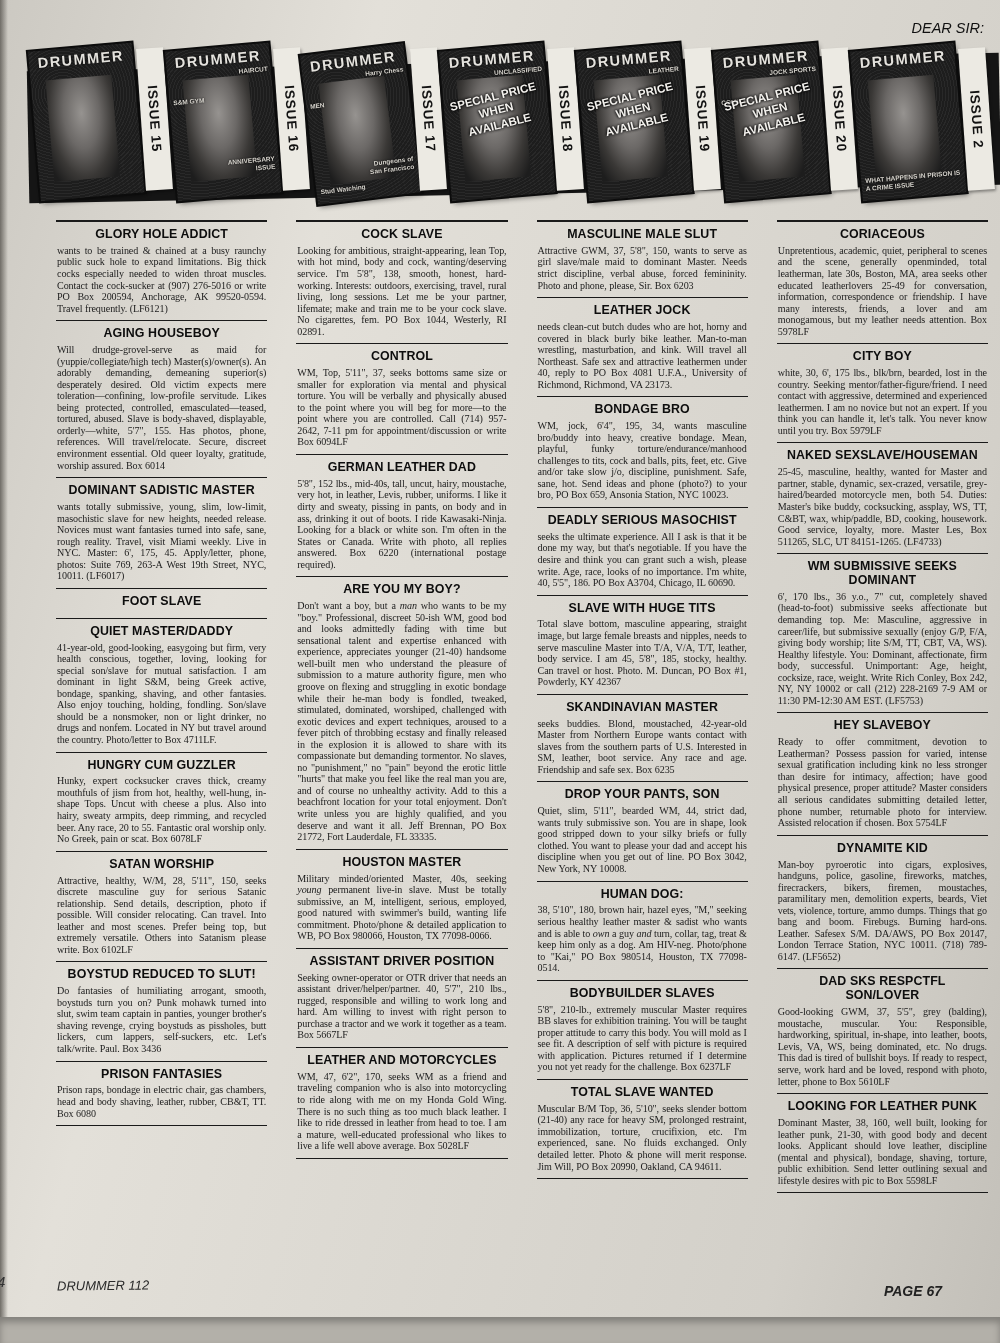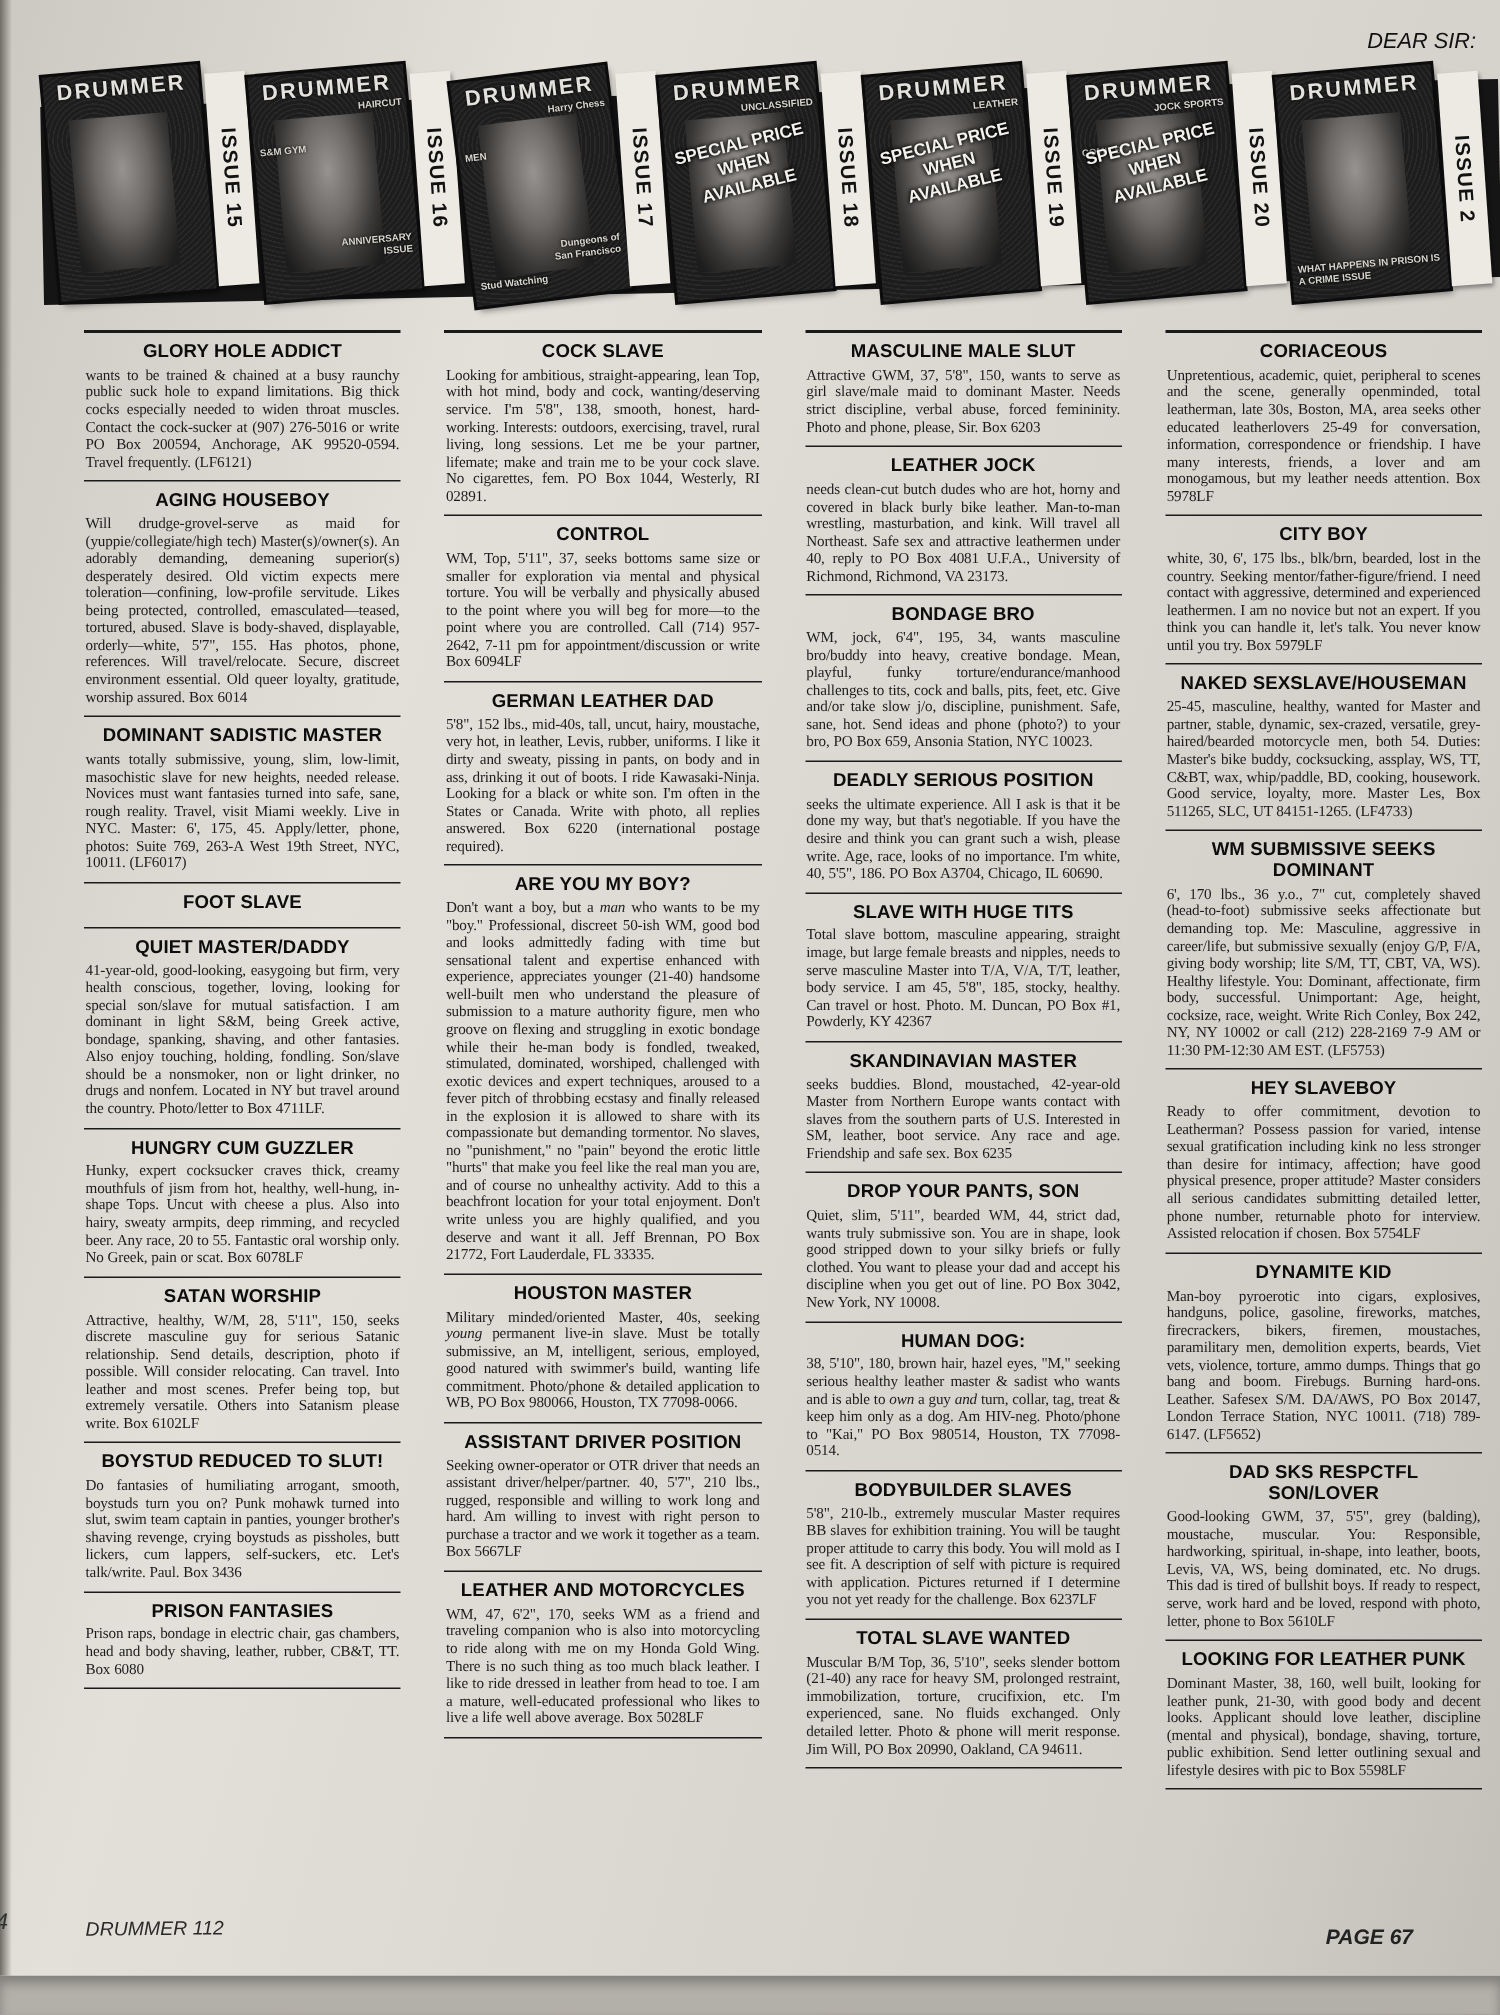--- a/index.html
+++ b/index.html
@@ -193,21 +193,21 @@
         </div>
         <div class="ad">
           <h3 class="ad-title">LEATHER JOCK</h3>
           <p class="ad-body">needs clean-cut butch dudes who are hot, horny and covered in black burly bike leather. Man-to-man wrestling, masturbation, and kink. Will travel all Northeast. Safe sex and attractive leathermen under 40, reply to PO Box 4081 U.F.A., University of Richmond, Richmond, VA 23173.</p>
         </div>
         <div class="ad">
           <h3 class="ad-title">BONDAGE BRO</h3>
           <p class="ad-body">WM, jock, 6'4", 195, 34, wants masculine bro/buddy into heavy, creative bondage. Mean, playful, funky torture/endurance/manhood challenges to tits, cock and balls, pits, feet, etc. Give and/or take slow j/o, discipline, punishment. Safe, sane, hot. Send ideas and phone (photo?) to your bro, PO Box 659, Ansonia Station, NYC 10023.</p>
         </div>
         <div class="ad">
-          <h3 class="ad-title">DEADLY SERIOUS POSITION</h3>
+          <h3 class="ad-title">DEADLY SERIOUS MASOCHIST</h3>
           <p class="ad-body">seeks the ultimate experience. All I ask is that it be done my way, but that's negotiable. If you have the desire and think you can grant such a wish, please write. Age, race, looks of no importance. I'm white, 40, 5'5", 186. PO Box A3704, Chicago, IL 60690.</p>
         </div>
         <div class="ad">
           <h3 class="ad-title">SLAVE WITH HUGE TITS</h3>
           <p class="ad-body">Total slave bottom, masculine appearing, straight image, but large female breasts and nipples, needs to serve masculine Master into T/A, V/A, T/T, leather, body service. I am 45, 5'8", 185, stocky, healthy. Can travel or host. Photo. M. Duncan, PO Box #1, Powderly, KY 42367</p>
         </div>
         <div class="ad">
           <h3 class="ad-title">SKANDINAVIAN MASTER</h3>
           <p class="ad-body">seeks buddies. Blond, moustached, 42-year-old Master from Northern Europe wants contact with slaves from the southern parts of U.S. Interested in SM, leather, boot service. Any race and age. Friendship and safe sex. Box 6235</p>
         </div>

